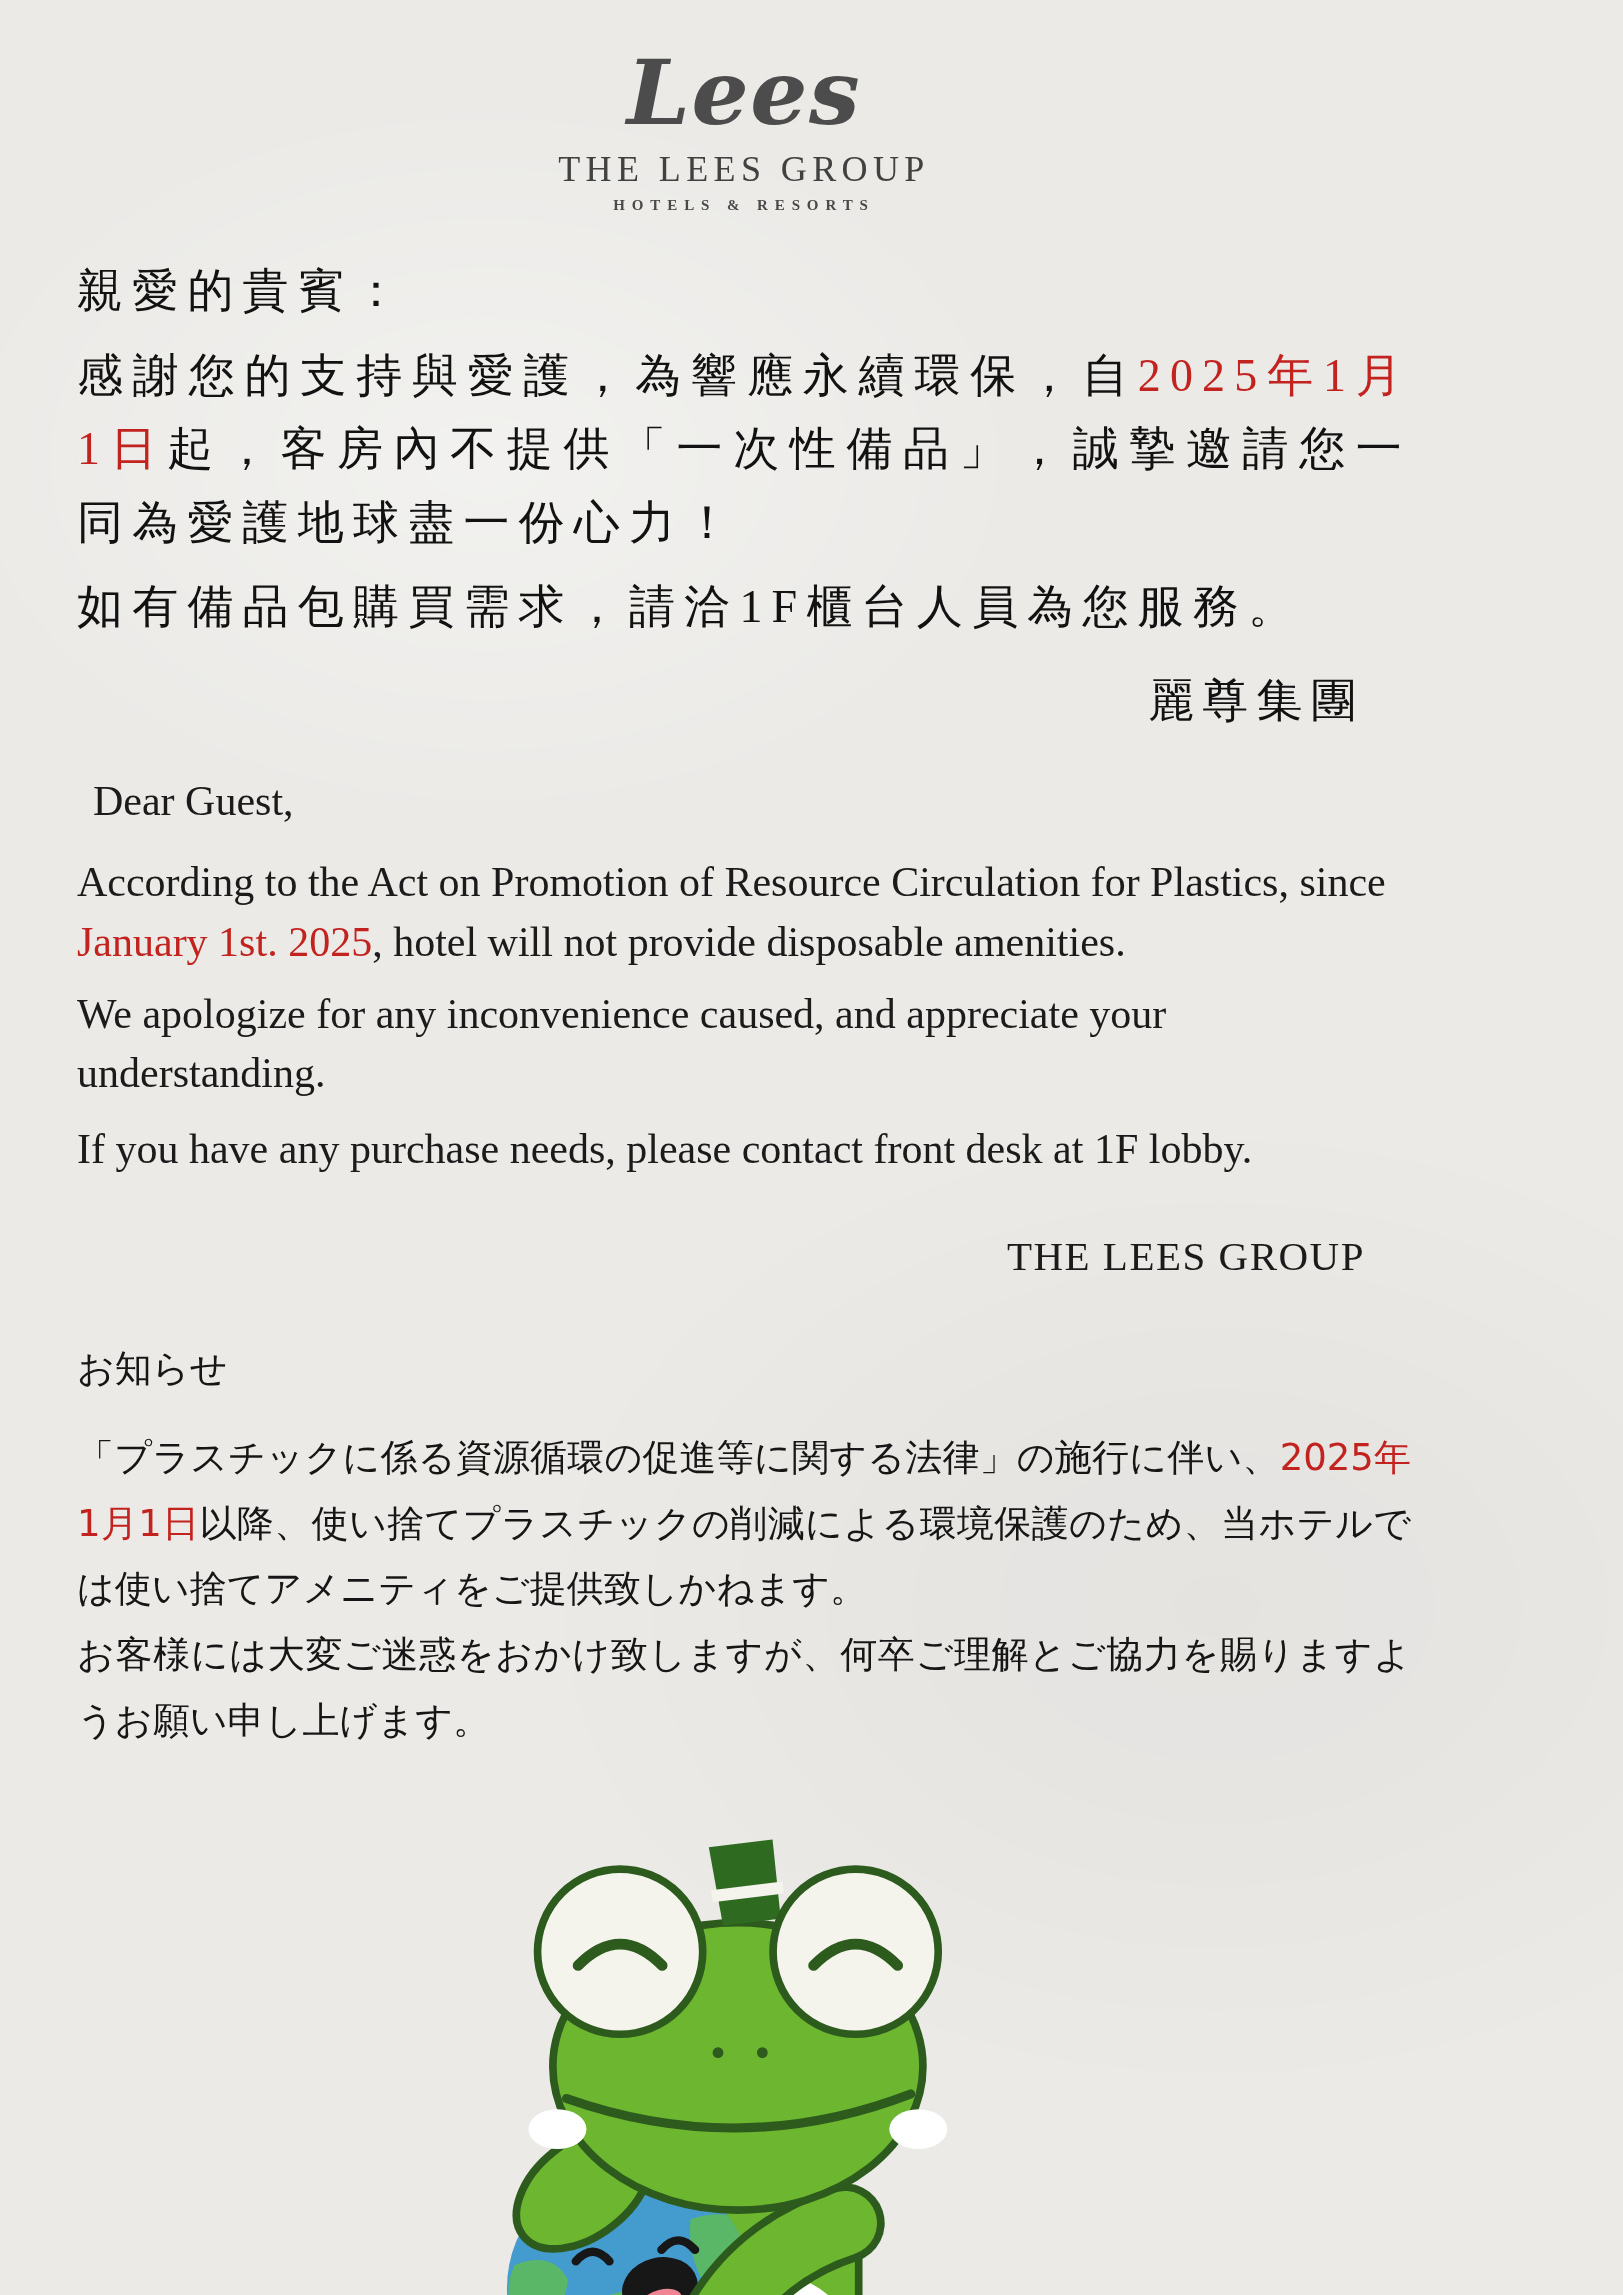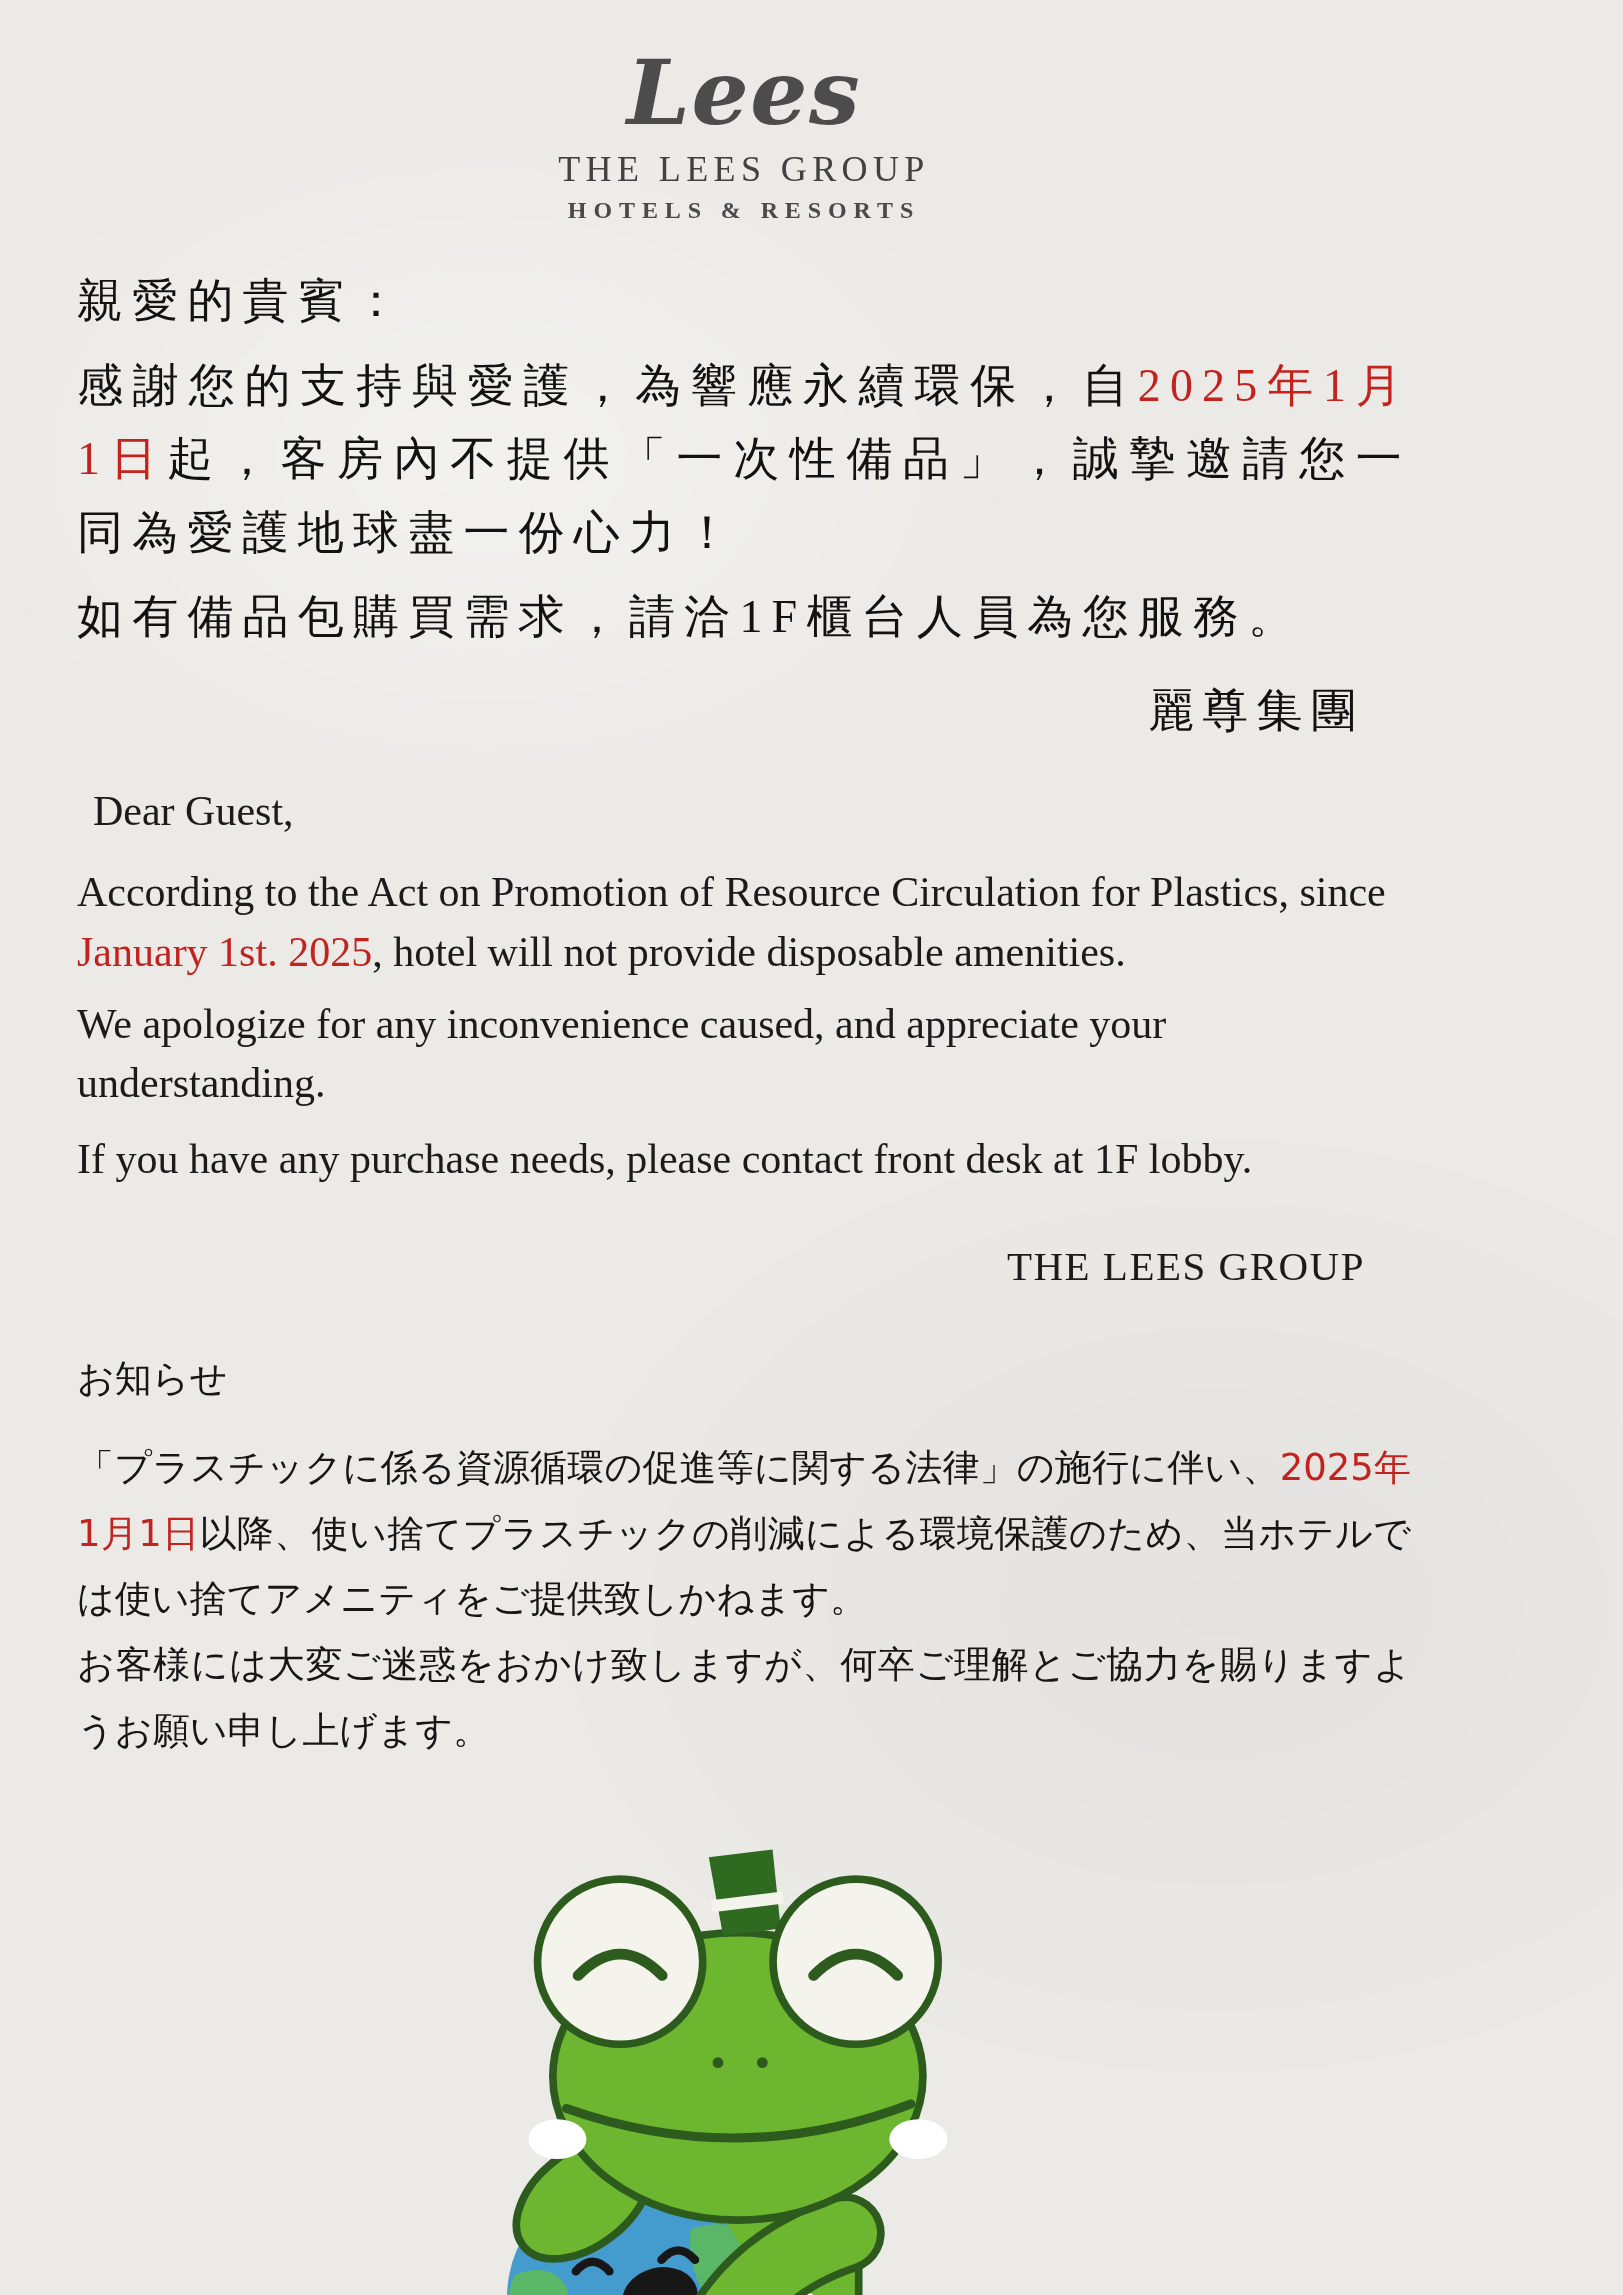--- a/index.html
+++ b/index.html
@@ -22,21 +22,21 @@
     font-style:italic; font-weight:bold;
     font-size:90px; line-height:1.0; color:#4c4c4c;
     letter-spacing:1.5px;
   }
   .logo-name{
     margin-top:10.7px;
     font-size:36px; letter-spacing:5.4px; color:#414141;
   }
   .logo-tagline{
     margin-top:7.7px;
-    font-size:24px; letter-spacing:6.9px; font-weight:bold; color:#4a4a4a;
+    font-size:15px; letter-spacing:6.9px; font-weight:bold; color:#4a4a4a;
   }
 
   
   .content{ padding:0 77px; }
   .red{ color:#c3231f; }
   .sig-right{ text-align:right; padding-right:46px; }
 
   
   .zh{ font-size:46px; letter-spacing:0.20em; line-height:1.60; color:#121212; }
   .zh-salutation{ margin:40px 0 0 0; }

